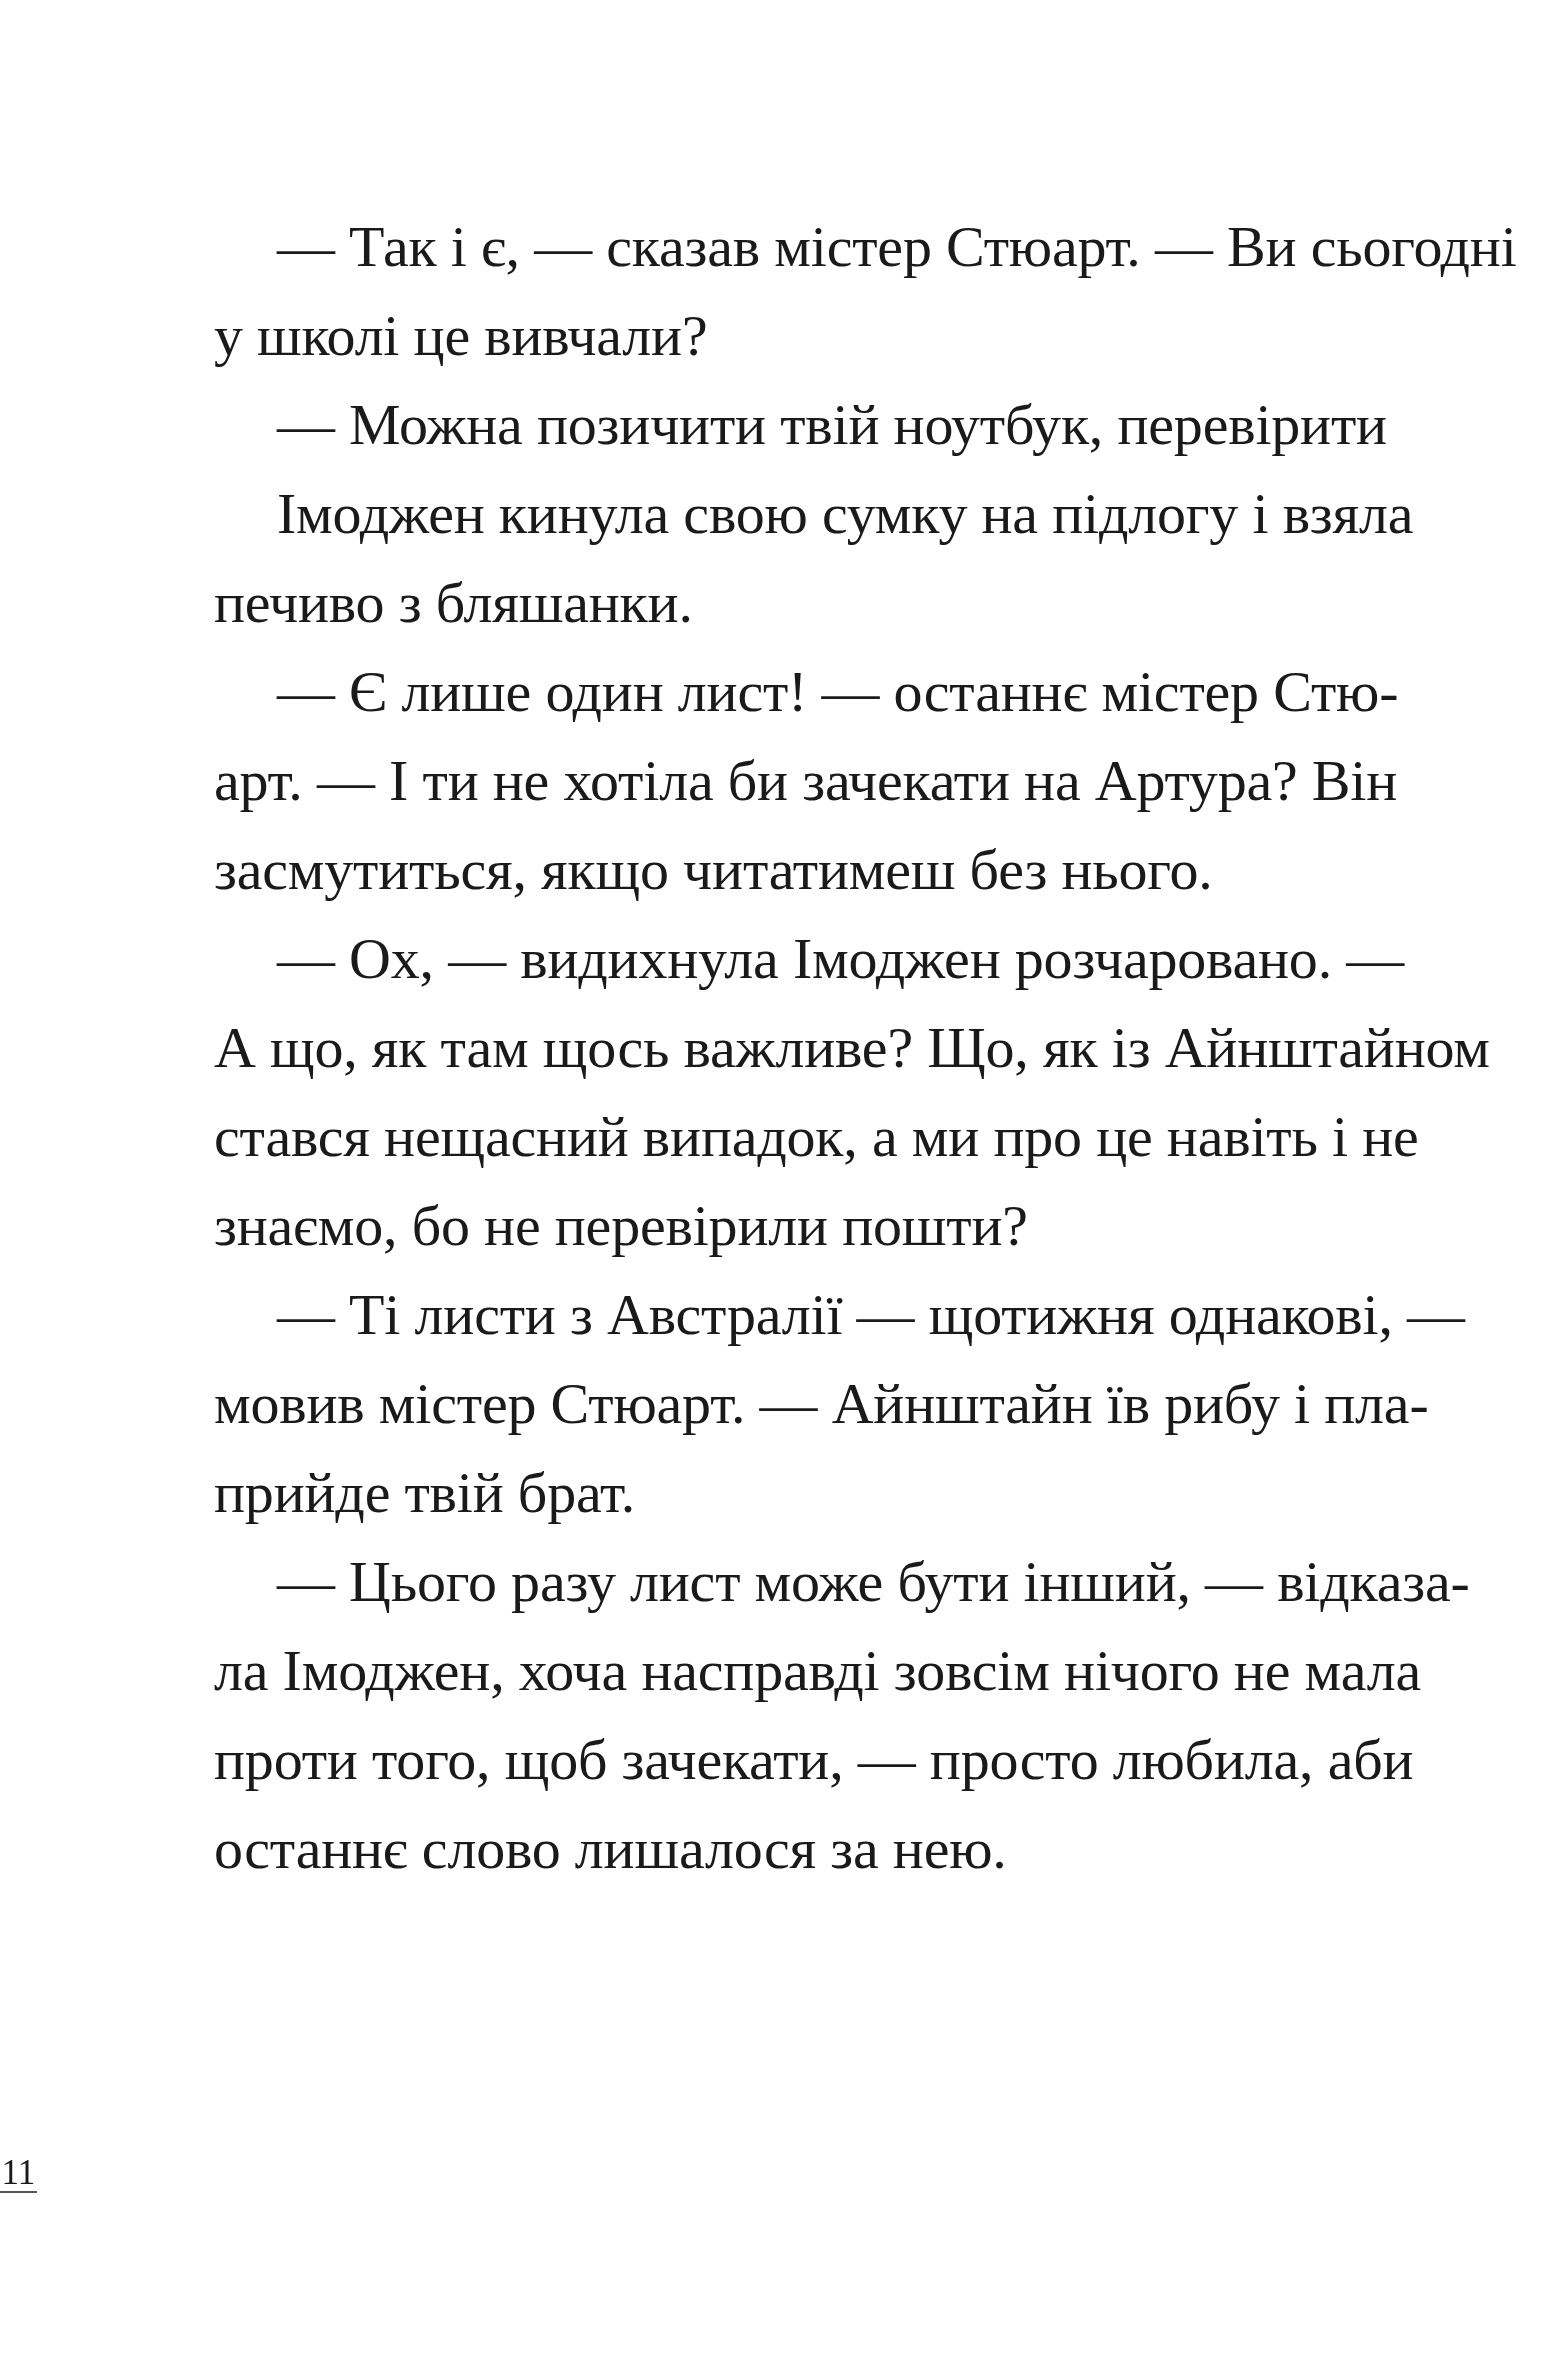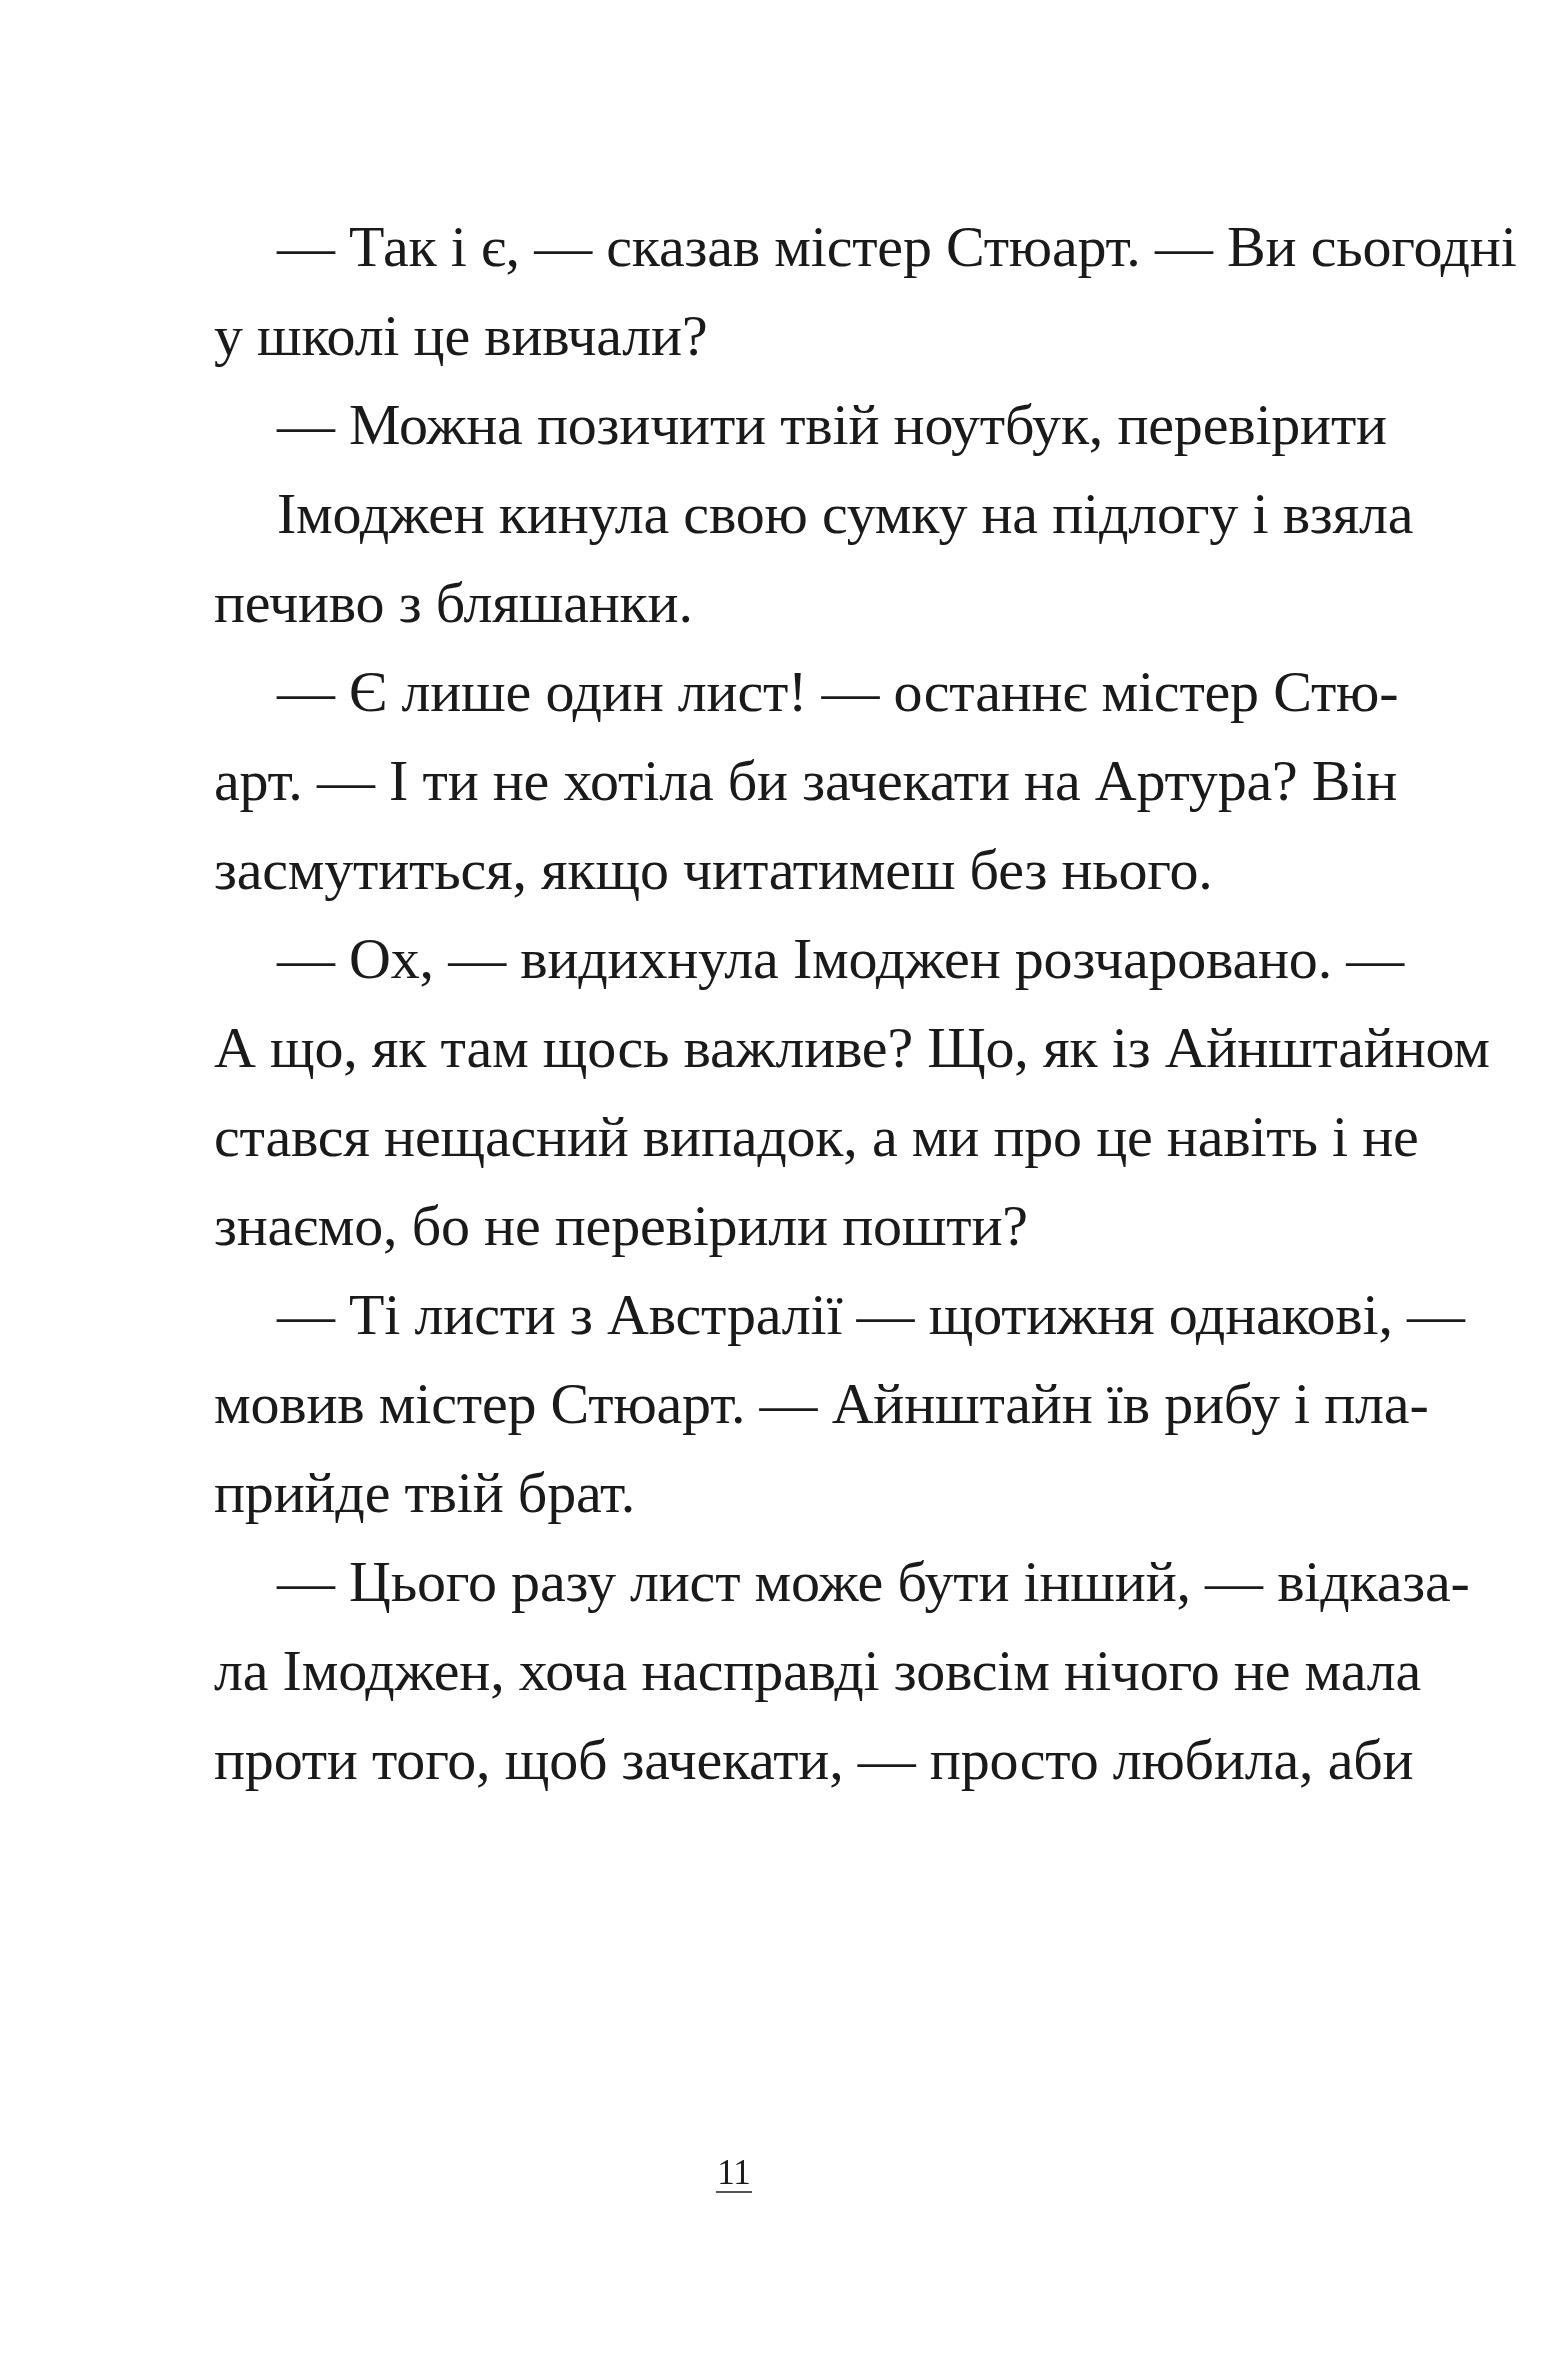--- a/index.html
+++ b/index.html
@@ -43,21 +43,21 @@
       padding-left: 63px;
     }
     .line.last {
       text-align-last: left;
     }
     .page-number {
       position: absolute;
       left: 0;
       width: 1468px;
       top: 2149px;
-      text-align: center;
+      text-align: left;
       font-size: 35px;
       line-height: 48px;
       color: #1a1a1a;
     }
     .page-number span {
       display: inline-block;
       border-bottom: 2.4px solid #555;
       padding: 0 1.6px 1.6px;
       line-height: 32px;
     }
@@ -85,20 +85,21 @@
     <span class="line">стався нещасний випадок, а ми про це навіть і не</span>
     <span class="line last">знаємо, бо не перевірили пошти?</span>
 
     <span class="line indent">— Ті листи з Австралії — щотижня однакові, —</span>
     <span class="line">мовив містер Стюарт. — Айнштайн їв рибу і пла-</span>
     <span class="line last">прийде твій брат.</span>
 
     <span class="line indent">— Цього разу лист може бути інший, — відказа-</span>
     <span class="line">ла Імоджен, хоча насправді зовсім нічого не мала</span>
     <span class="line">проти того, щоб зачекати, — просто любила, аби</span>
+    <span class="line last">останнє слово лишалося за нею.</span>
 
   </div>
 
   <div class="page-number">
     <span>11</span>
   </div>
 </div>
 
 
 </body></html>

